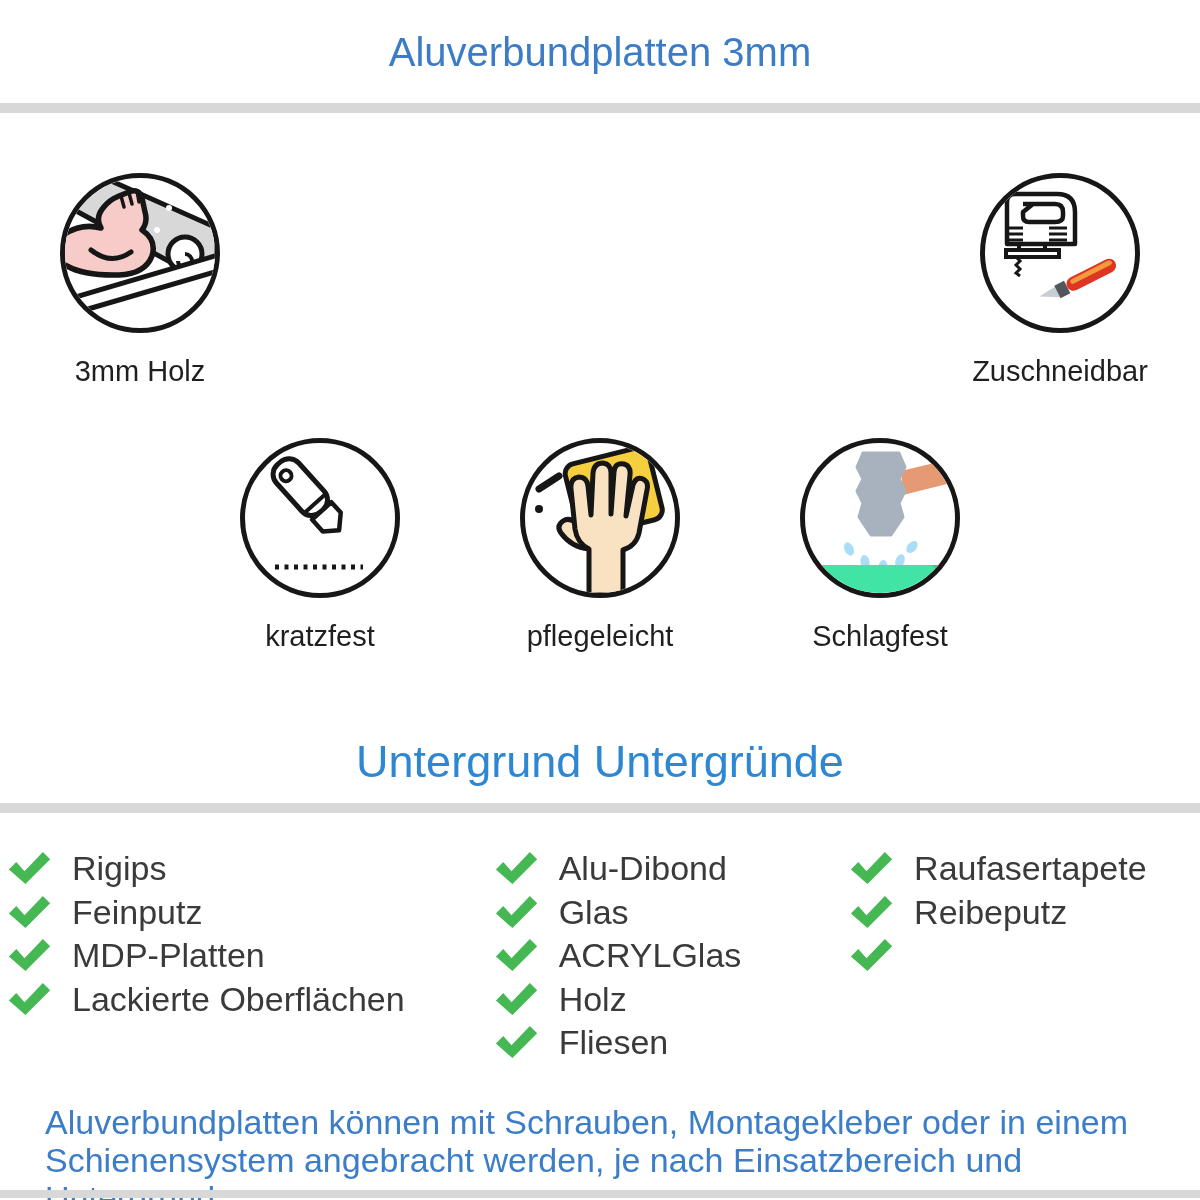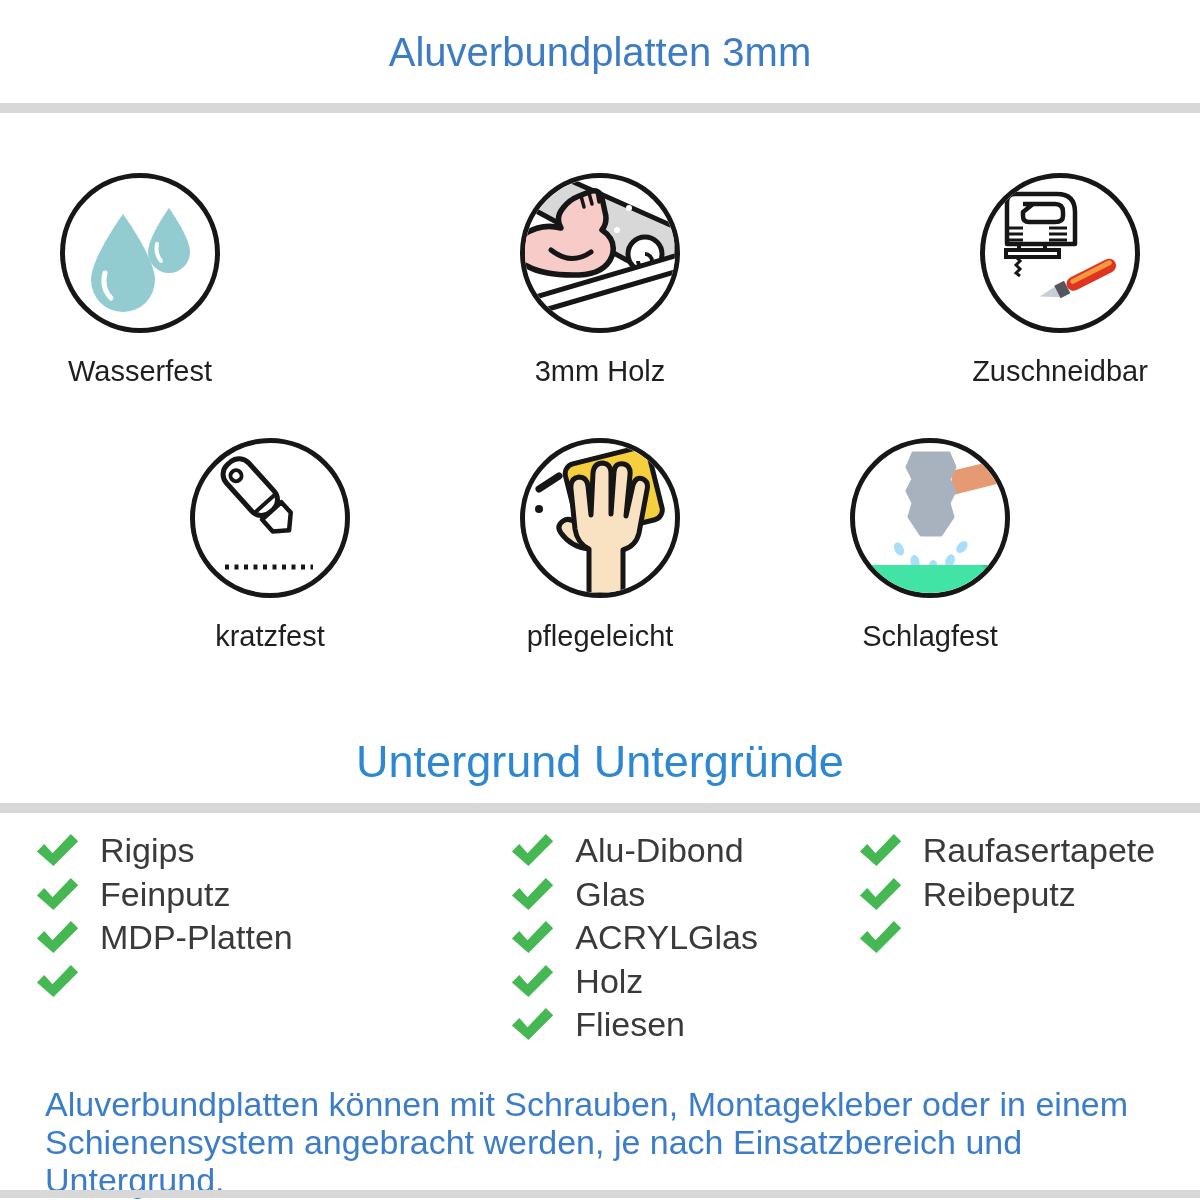--- a/index.html
+++ b/index.html
@@ -18,63 +18,52 @@
   }
   .main-title{
     margin:0;padding-top:26px;height:52px;line-height:52px;
     text-align:center;font-size:40px;font-weight:400;color:var(--title-blue);
   }
   .divider{height:10px;background:var(--divider-gray);}
   .divider-top{margin-top:25px;}
   .divider-mid{margin-top:16px;}
   .divider-bottom{position:absolute;left:0;right:0;bottom:2px;height:8px;background:var(--divider-gray);}
   .features-row1{display:flex;justify-content:space-between;padding:0 20px;margin-top:60px;}
-  .features-row2{display:flex;justify-content:center;gap:90px;margin-top:50px;}
+  .features-row2{display:flex;justify-content:center;gap:40px;margin-top:50px;}
   .feature{width:240px;display:flex;flex-direction:column;align-items:center;}
   .icon-circle{
     width:150px;height:150px;border:5px solid #171717;border-radius:50%;
     overflow:hidden;background:#fff;flex:0 0 auto;
   }
   .icon-circle svg{display:block;width:150px;height:150px;}
   .feature-label{
     margin-top:22px;font-size:29px;color:var(--label-dark);white-space:nowrap;text-align:center;
   }
   .section-title{
     margin:84px 0 0 0;height:50px;line-height:50px;
     text-align:center;font-size:45px;font-weight:400;color:var(--section-blue);
   }
-  .substrates{display:flex;margin-top:16px;padding-left:36px;gap:25px;}
+  .substrates{display:flex;margin-top:34px;padding-left:8px;gap:25px;}
   .sub-col{display:flex;flex-direction:column;}
   .sub-col-1{width:475px;}
   .sub-col-2{width:340px;}
   .sub-col-3{width:360px;}
   .sub-item{display:flex;align-items:center;height:43.5px;}
   .check{width:44px;height:35px;flex:0 0 auto;margin-right:20px;}
   .sub-label{font-size:34px;color:var(--item-dark);white-space:nowrap;}
   .footer-note{margin:38px 0 0 45px;font-size:34px;line-height:38px;color:var(--footer-blue);}
 </style>
 </head>
 <body>
 
 <h1 class="main-title">Aluverbundplatten 3mm</h1>
 <div class="divider divider-top"></div>
 
 <div class="features-row1">
 
-  <div class="feature">
-    <div class="icon-circle">
-      <svg viewBox="0 0 150 150">
-        <path d="M58 36 C58 36 26 80 26 102 A32 32 0 1 0 90 102 C90 80 58 36 58 36 Z" fill="#93ccd0"></path>
-        <path d="M40 95 Q36 110 46 120" stroke="#ffffff" stroke-width="5" fill="none" stroke-linecap="round"></path>
-        <path d="M104 30 C104 30 83 59 83 74 A21 21 0 1 0 125 74 C125 59 104 30 104 30 Z" fill="#93ccd0"></path>
-        <path d="M92 66 Q90 76 96 83" stroke="#ffffff" stroke-width="4" fill="none" stroke-linecap="round"></path>
-      </svg>
-    </div>
-    <div class="feature-label">Wasserfest</div>
-  </div>
 
   <div class="feature">
     <div class="icon-circle">
       <svg viewBox="0 0 150 150">
         <polygon points="26,-6 152,50 152,92 120,92 2,28 10,-6" fill="#d8d8d8" stroke="#161616" stroke-width="5" stroke-linejoin="round"></polygon>
         <circle cx="120" cy="76" r="17" fill="#ffffff" stroke="#161616" stroke-width="5"></circle>
         <path d="M120 76 a7 7 0 1 1 -7 7" stroke="#161616" stroke-width="4" fill="none"></path>
         <polygon points="0,122 150,78 150,94 6,136" fill="#ffffff"></polygon>
         <line x1="0" y1="122" x2="150" y2="78" stroke="#161616" stroke-width="5"></line>
         <line x1="6" y1="136" x2="150" y2="94" stroke="#161616" stroke-width="5"></line>
@@ -196,20 +185,21 @@
     <div class="sub-item">
       <svg class="check" viewBox="0 0 48 38">
           <polygon points="1,20 9,12 18,22 38,1 46,9 19,36" fill="#45b854"></polygon>
         </svg>
       <span class="sub-label">MDP-Platten</span>
     </div>
     <div class="sub-item">
       <svg class="check" viewBox="0 0 48 38">
           <polygon points="1,20 9,12 18,22 38,1 46,9 19,36" fill="#45b854"></polygon>
         </svg>
+      <span class="sub-label">Lackierte Oberflächen</span>
     </div>
   </div>
 
   <div class="sub-col sub-col-2">
     <div class="sub-item">
       <svg class="check" viewBox="0 0 48 38">
           <polygon points="1,20 9,12 18,22 38,1 46,9 19,36" fill="#45b854"></polygon>
         </svg>
       <span class="sub-label">Alu-Dibond</span>
     </div>

